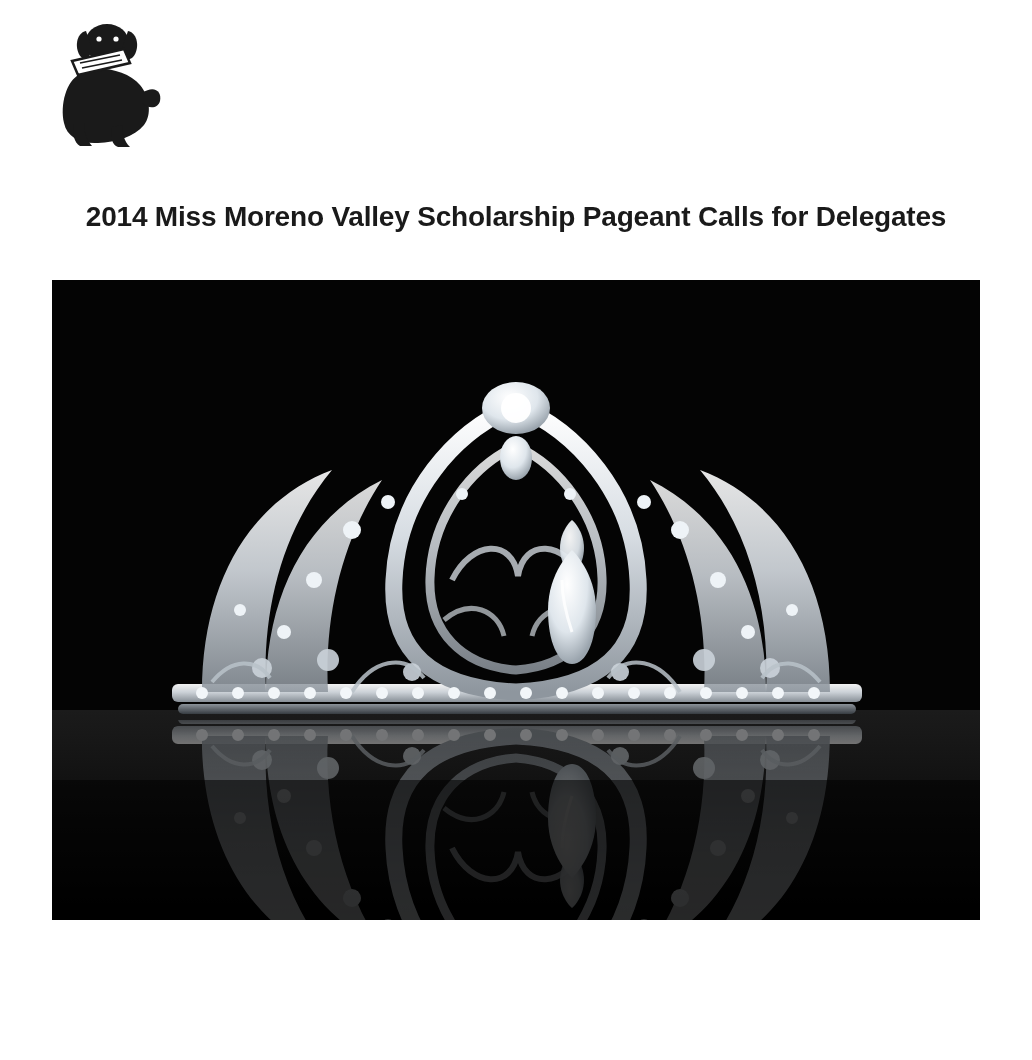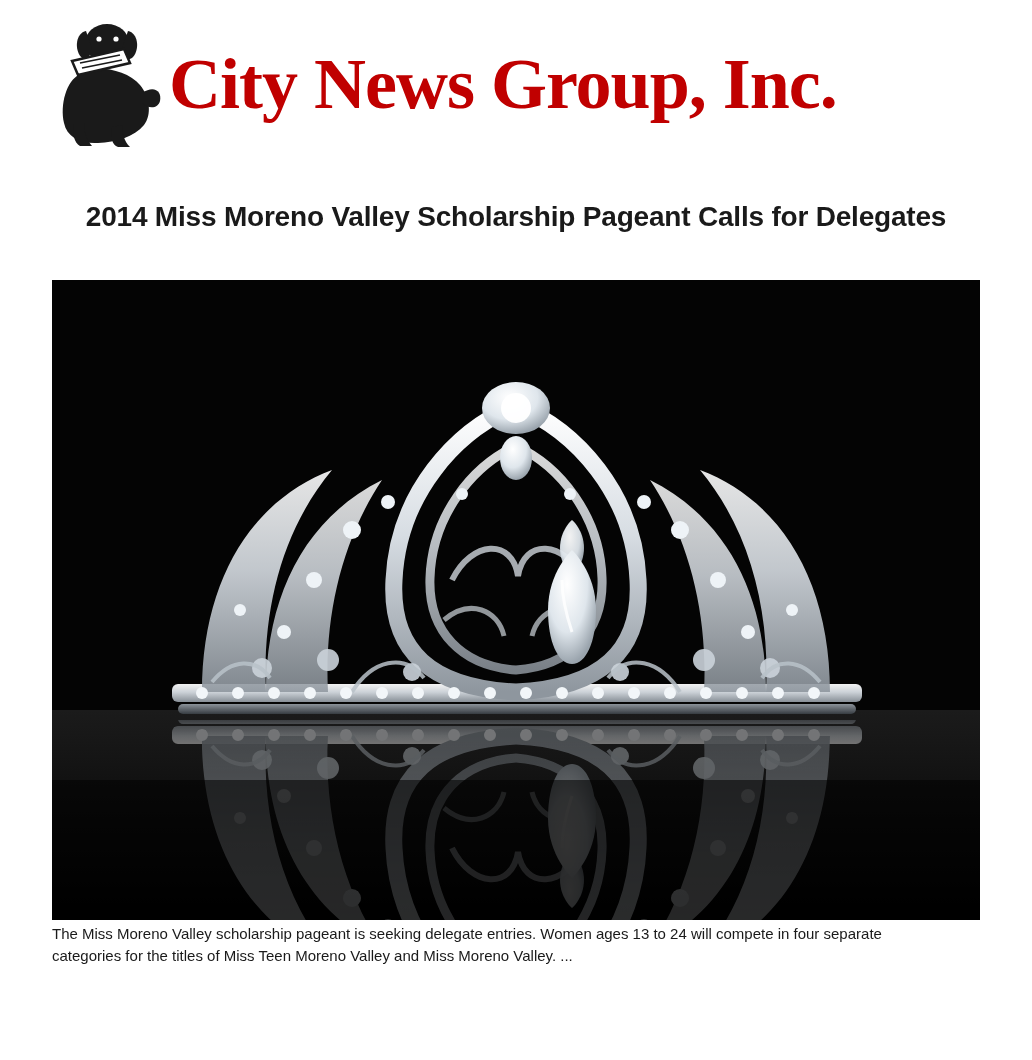--- a/index.html
+++ b/index.html
@@ -117,21 +117,20 @@
           <g stroke="#1a1a1a" stroke-width="1.6">
             <line x1="30" y1="44" x2="70" y2="36"></line>
             <line x1="32" y1="49" x2="72" y2="41"></line>
           </g>
         </g>
 
         <circle cx="49" cy="20" r="2.6" fill="#ffffff"></circle>
         <circle cx="66" cy="20" r="2.6" fill="#ffffff"></circle>
       </svg>
     </div>
-    <div class="masthead-title">City News Group, Inc.</div>
   </header>
 
   <h1 class="headline">2014 Miss Moreno Valley Scholarship Pageant Calls for Delegates</h1>
 
   <figure class="article-figure" style="margin-block:44px 0;">
     <div class="photo">
       <svg viewBox="0 0 928 640" xmlns="http://www.w3.org/2000/svg" preserveAspectRatio="xMidYMid slice" aria-hidden="true">
         <defs>
           <linearGradient id="silver" x1="0" y1="0" x2="0" y2="1">
             <stop offset="0%" stop-color="#ffffff"></stop>
@@ -237,17 +236,16 @@
         </g>
 
         <g clip-path="url(#reflClip)" opacity="0.42">
           <use href="#crown" transform="translate(0,868) scale(1,-1)"></use>
         </g>
         <rect x="0" y="500" width="928" height="140" fill="#000000" opacity="0.55"></rect>
       </svg>
     </div>
 
     <figcaption>
-      <div class="caption">The Miss Moreno Valley scholarship pageant is seeking delegate entries. Women ages 13 to 24 will compete in four separate categories for the titles of Miss Teen Moreno Valley and Miss Moreno Valley. ...</div>
     </figcaption>
   </figure>
 
 </div>
 
 </body></html>

